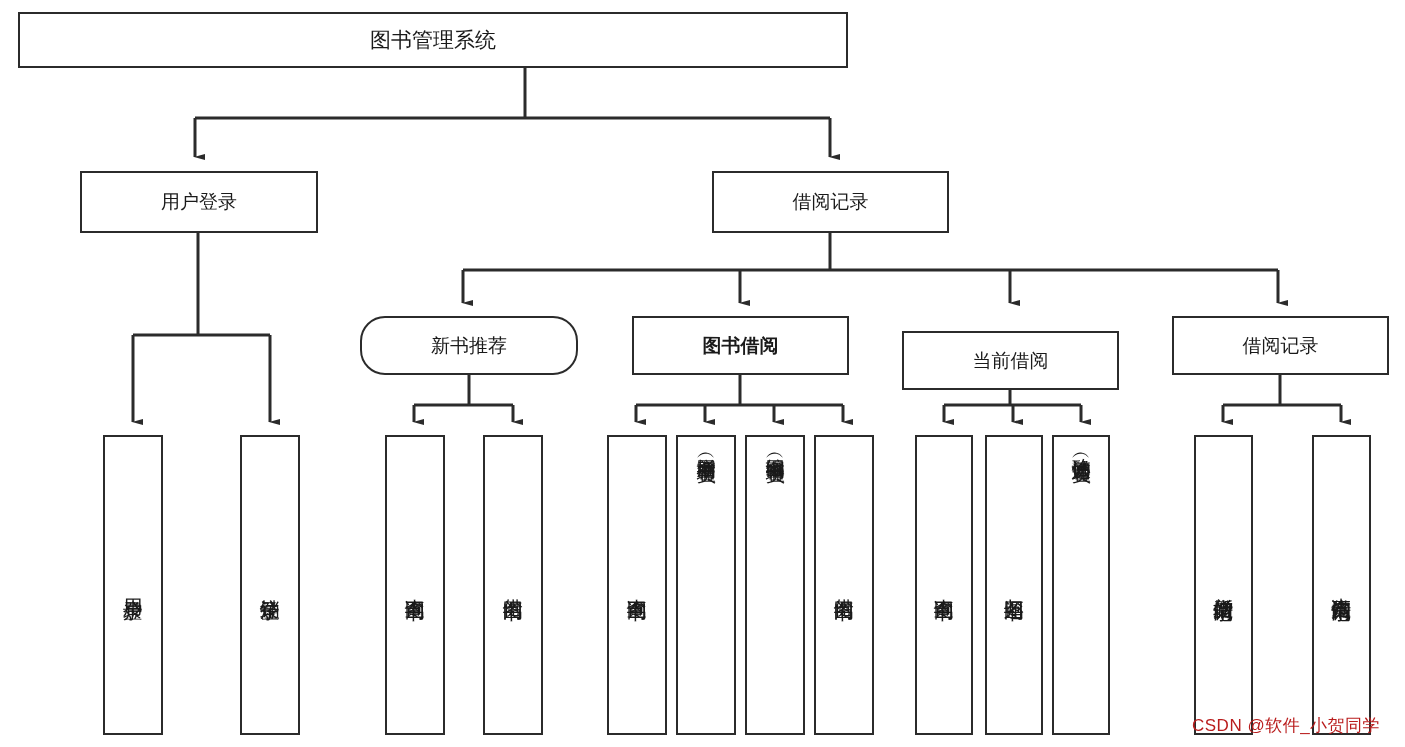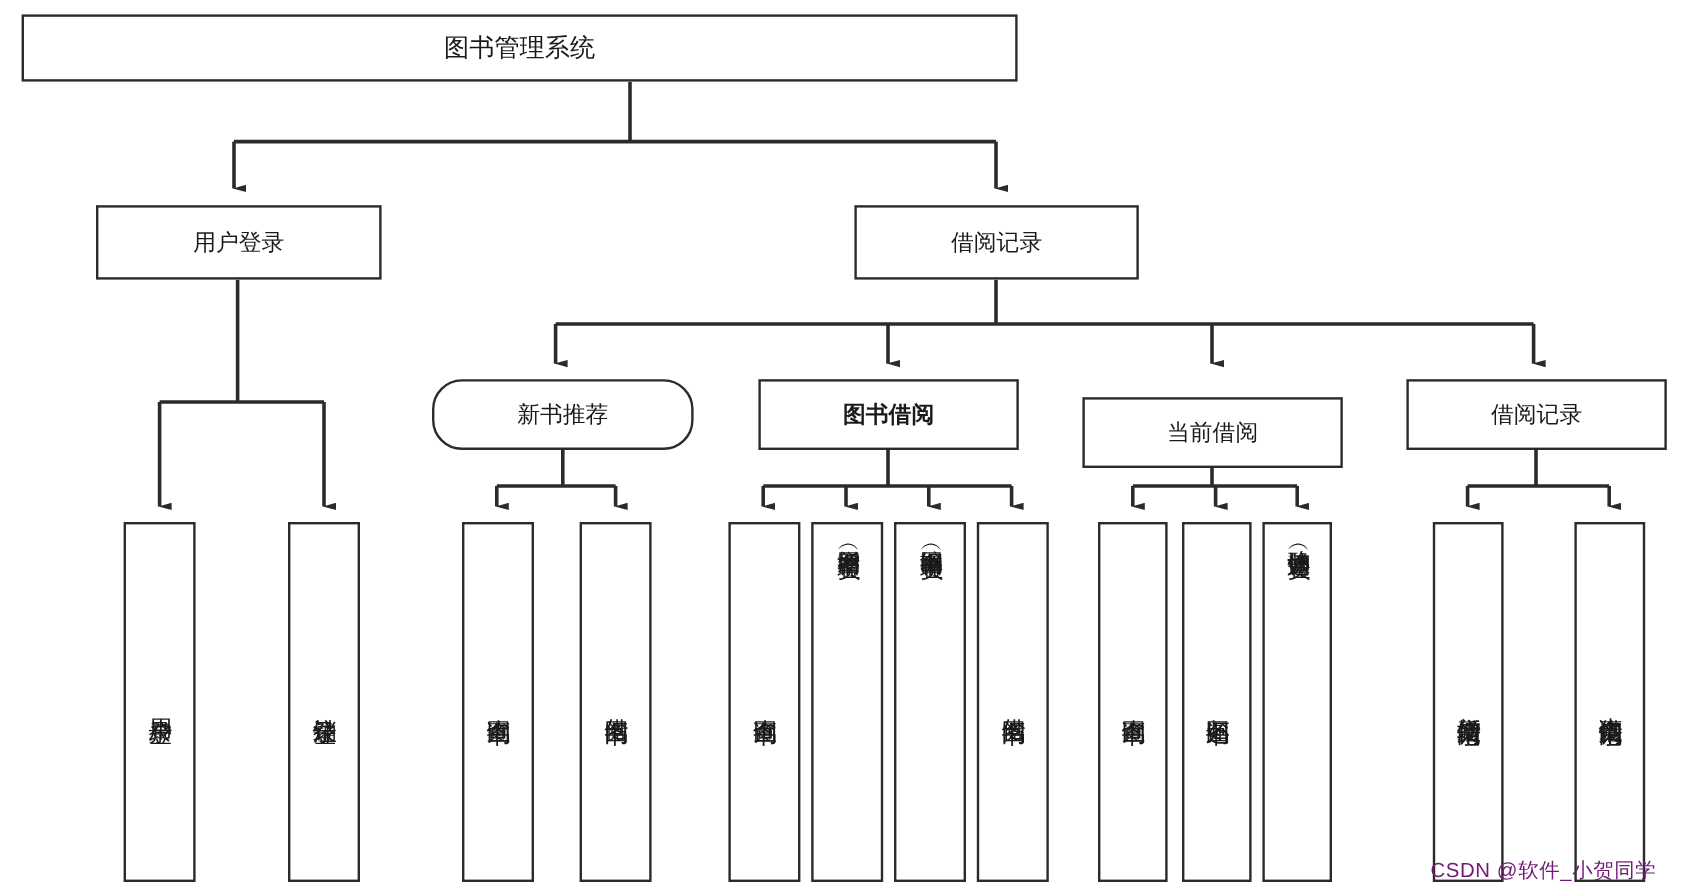--- a/index.html
+++ b/index.html
@@ -62,21 +62,21 @@
   }
   .node.leaf.center-text {
     align-items: center;
     padding-top: 0;
   }
   .watermark {
     position: absolute;
     left: 1192px;
     top: 714px;
     font-size: 17px;
-    color: #701a75;
+    color: #b91c1c;
     white-space: nowrap;
     letter-spacing: 0.5px;
   }
 </style>
 </head>
 <body>
 
 <div id="canvas">
 
   <svg id="wires" viewBox="0 0 1405 747" xmlns="http://www.w3.org/2000/svg">

